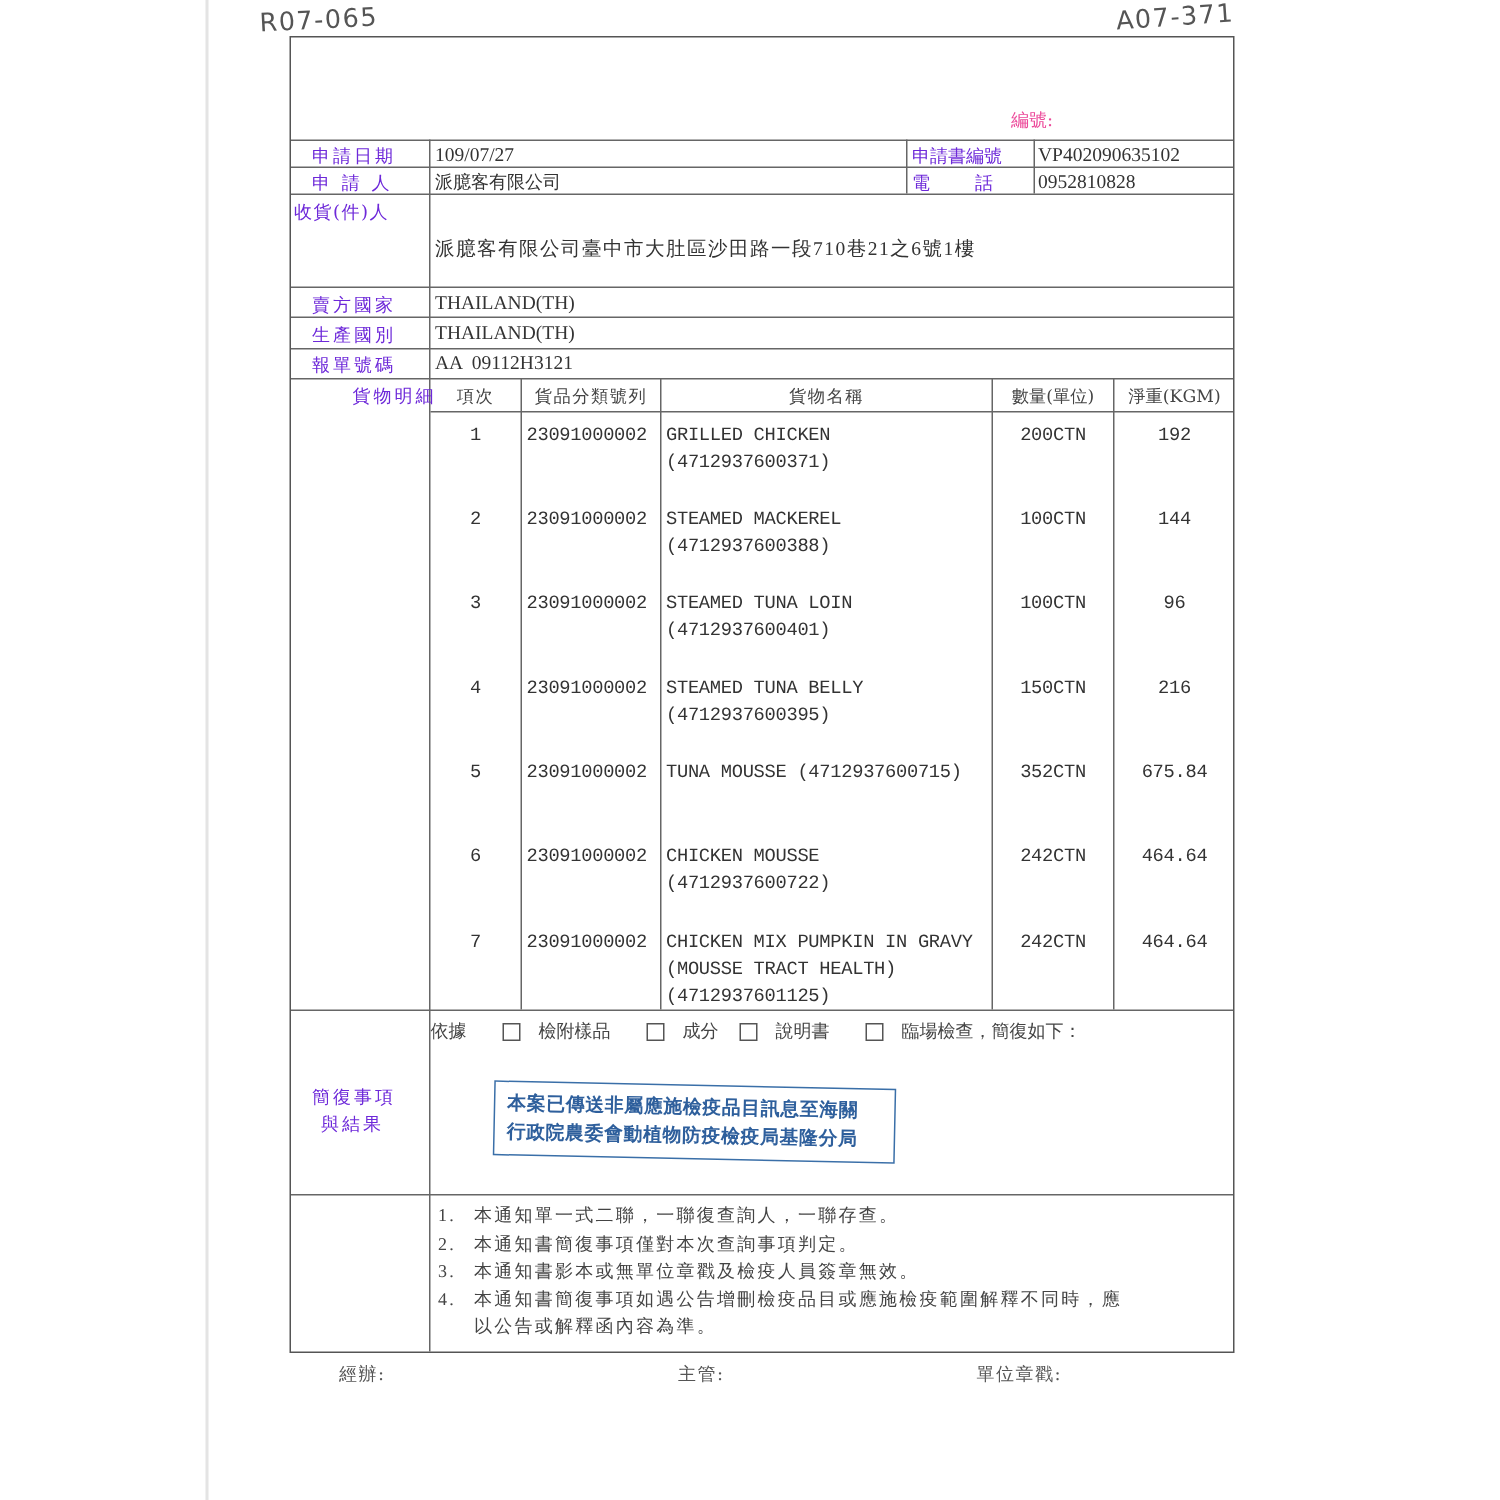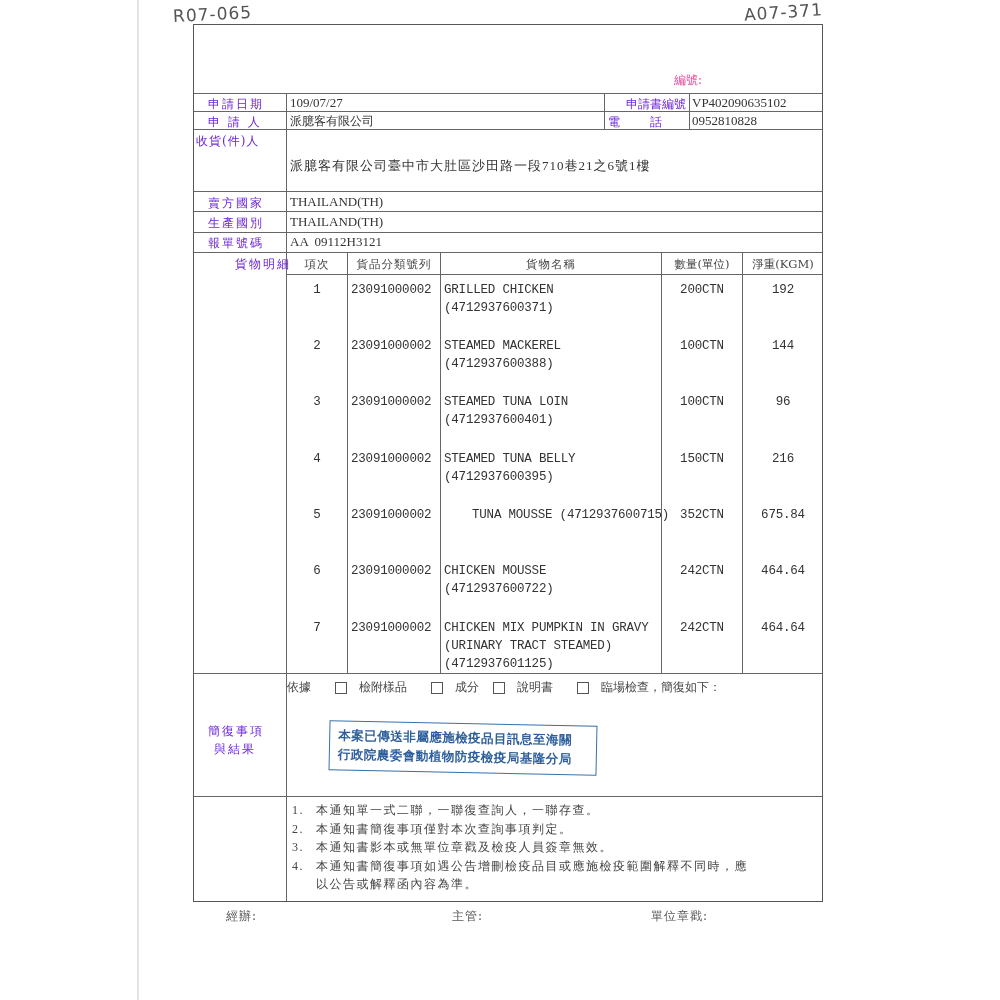--- a/index.html
+++ b/index.html
@@ -63,21 +63,21 @@
   <div class="vline" style="left:92px;top:68px;bottom:0;"></div>
   <div class="vline" style="left:410px;top:68px;height:36px;"></div>
   <div class="vline" style="left:495px;top:68px;height:36px;"></div>
   <div class="vline" style="left:153px;top:227px;height:421px;"></div>
   <div class="vline" style="left:246px;top:227px;height:421px;"></div>
   <div class="vline" style="left:467px;top:227px;height:421px;"></div>
   <div class="vline" style="left:548px;top:227px;height:421px;"></div>
 
   <div class="lbl" style="left:14px;top:71px;">申請日期</div>
   <div class="val" style="left:96px;top:70px;">109/07/27</div>
-  <div class="lbl" style="left:414px;top:71px;letter-spacing:0;margin-left:18px;">申請書編號</div>
+  <div class="lbl" style="left:414px;top:71px;letter-spacing:0;">申請書編號</div>
   <div class="val" style="left:498px;top:70px;">VP402090635102</div>
 
   <div class="lbl" style="left:14px;top:89px;">申 請 人</div>
   <div class="val" style="left:96px;top:88px;font-size:12px;">派臆客有限公司</div>
   <div class="lbl" style="left:414px;top:89px;">電　　話</div>
   <div class="val" style="left:498px;top:88px;">0952810828</div>
 
   <div class="lbl" style="left:2px;top:108px;letter-spacing:1px;">收貨(件)人</div>
   <div class="val" style="left:96px;top:132px;font-size:13px;letter-spacing:1px;">派臆客有限公司臺中市大肚區沙田路一段710巷21之6號1樓</div>
 
@@ -127,39 +127,39 @@
     <div class="cell" style="left:157px;top:425px;">23091000002</div>
     <div class="cell" style="left:250px;top:425px;">STEAMED TUNA BELLY</div>
     <div class="cell" style="left:250px;top:443px;">(4712937600395)</div>
     <div class="cell center" style="left:468px;width:80px;top:425px;">150CTN</div>
     <div class="cell center" style="left:549px;width:80px;top:425px;">216</div>
   </div>
 
   <div>
     <div class="cell center" style="left:93px;width:60px;top:481px;">5</div>
     <div class="cell" style="left:157px;top:481px;">23091000002</div>
-    <div class="cell" style="left:250px;top:481px;margin-left:28px;">TUNA MOUSSE (4712937600715)</div>
+    <div class="cell" style="left:250px;top:481px;">TUNA MOUSSE (4712937600715)</div>
     <div class="cell center" style="left:468px;width:80px;top:481px;">352CTN</div>
     <div class="cell center" style="left:549px;width:80px;top:481px;">675.84</div>
   </div>
 
   <div>
     <div class="cell center" style="left:93px;width:60px;top:537px;">6</div>
     <div class="cell" style="left:157px;top:537px;">23091000002</div>
     <div class="cell" style="left:250px;top:537px;">CHICKEN MOUSSE</div>
     <div class="cell" style="left:250px;top:555px;">(4712937600722)</div>
     <div class="cell center" style="left:468px;width:80px;top:537px;">242CTN</div>
     <div class="cell center" style="left:549px;width:80px;top:537px;">464.64</div>
   </div>
 
   <div>
     <div class="cell center" style="left:93px;width:60px;top:594px;">7</div>
     <div class="cell" style="left:157px;top:594px;">23091000002</div>
     <div class="cell" style="left:250px;top:594px;">CHICKEN MIX PUMPKIN IN GRAVY</div>
-    <div class="cell" style="left:250px;top:612px;">(URINARY TRACT STEAMED)</div>
+    <div class="cell" style="left:250px;top:612px;">(MOUSSE TRACT HEALTH)</div>
     <div class="cell" style="left:250px;top:630px;">(4712937601125)</div>
     <div class="cell center" style="left:468px;width:80px;top:594px;">242CTN</div>
     <div class="cell center" style="left:549px;width:80px;top:594px;">464.64</div>
   </div>
 
   <div class="lbl" style="left:14px;top:698px;">簡復事項</div>
   <div class="lbl" style="left:20px;top:716px;">與結果</div>
 
   <div class="basis">
     <span>依據</span>

